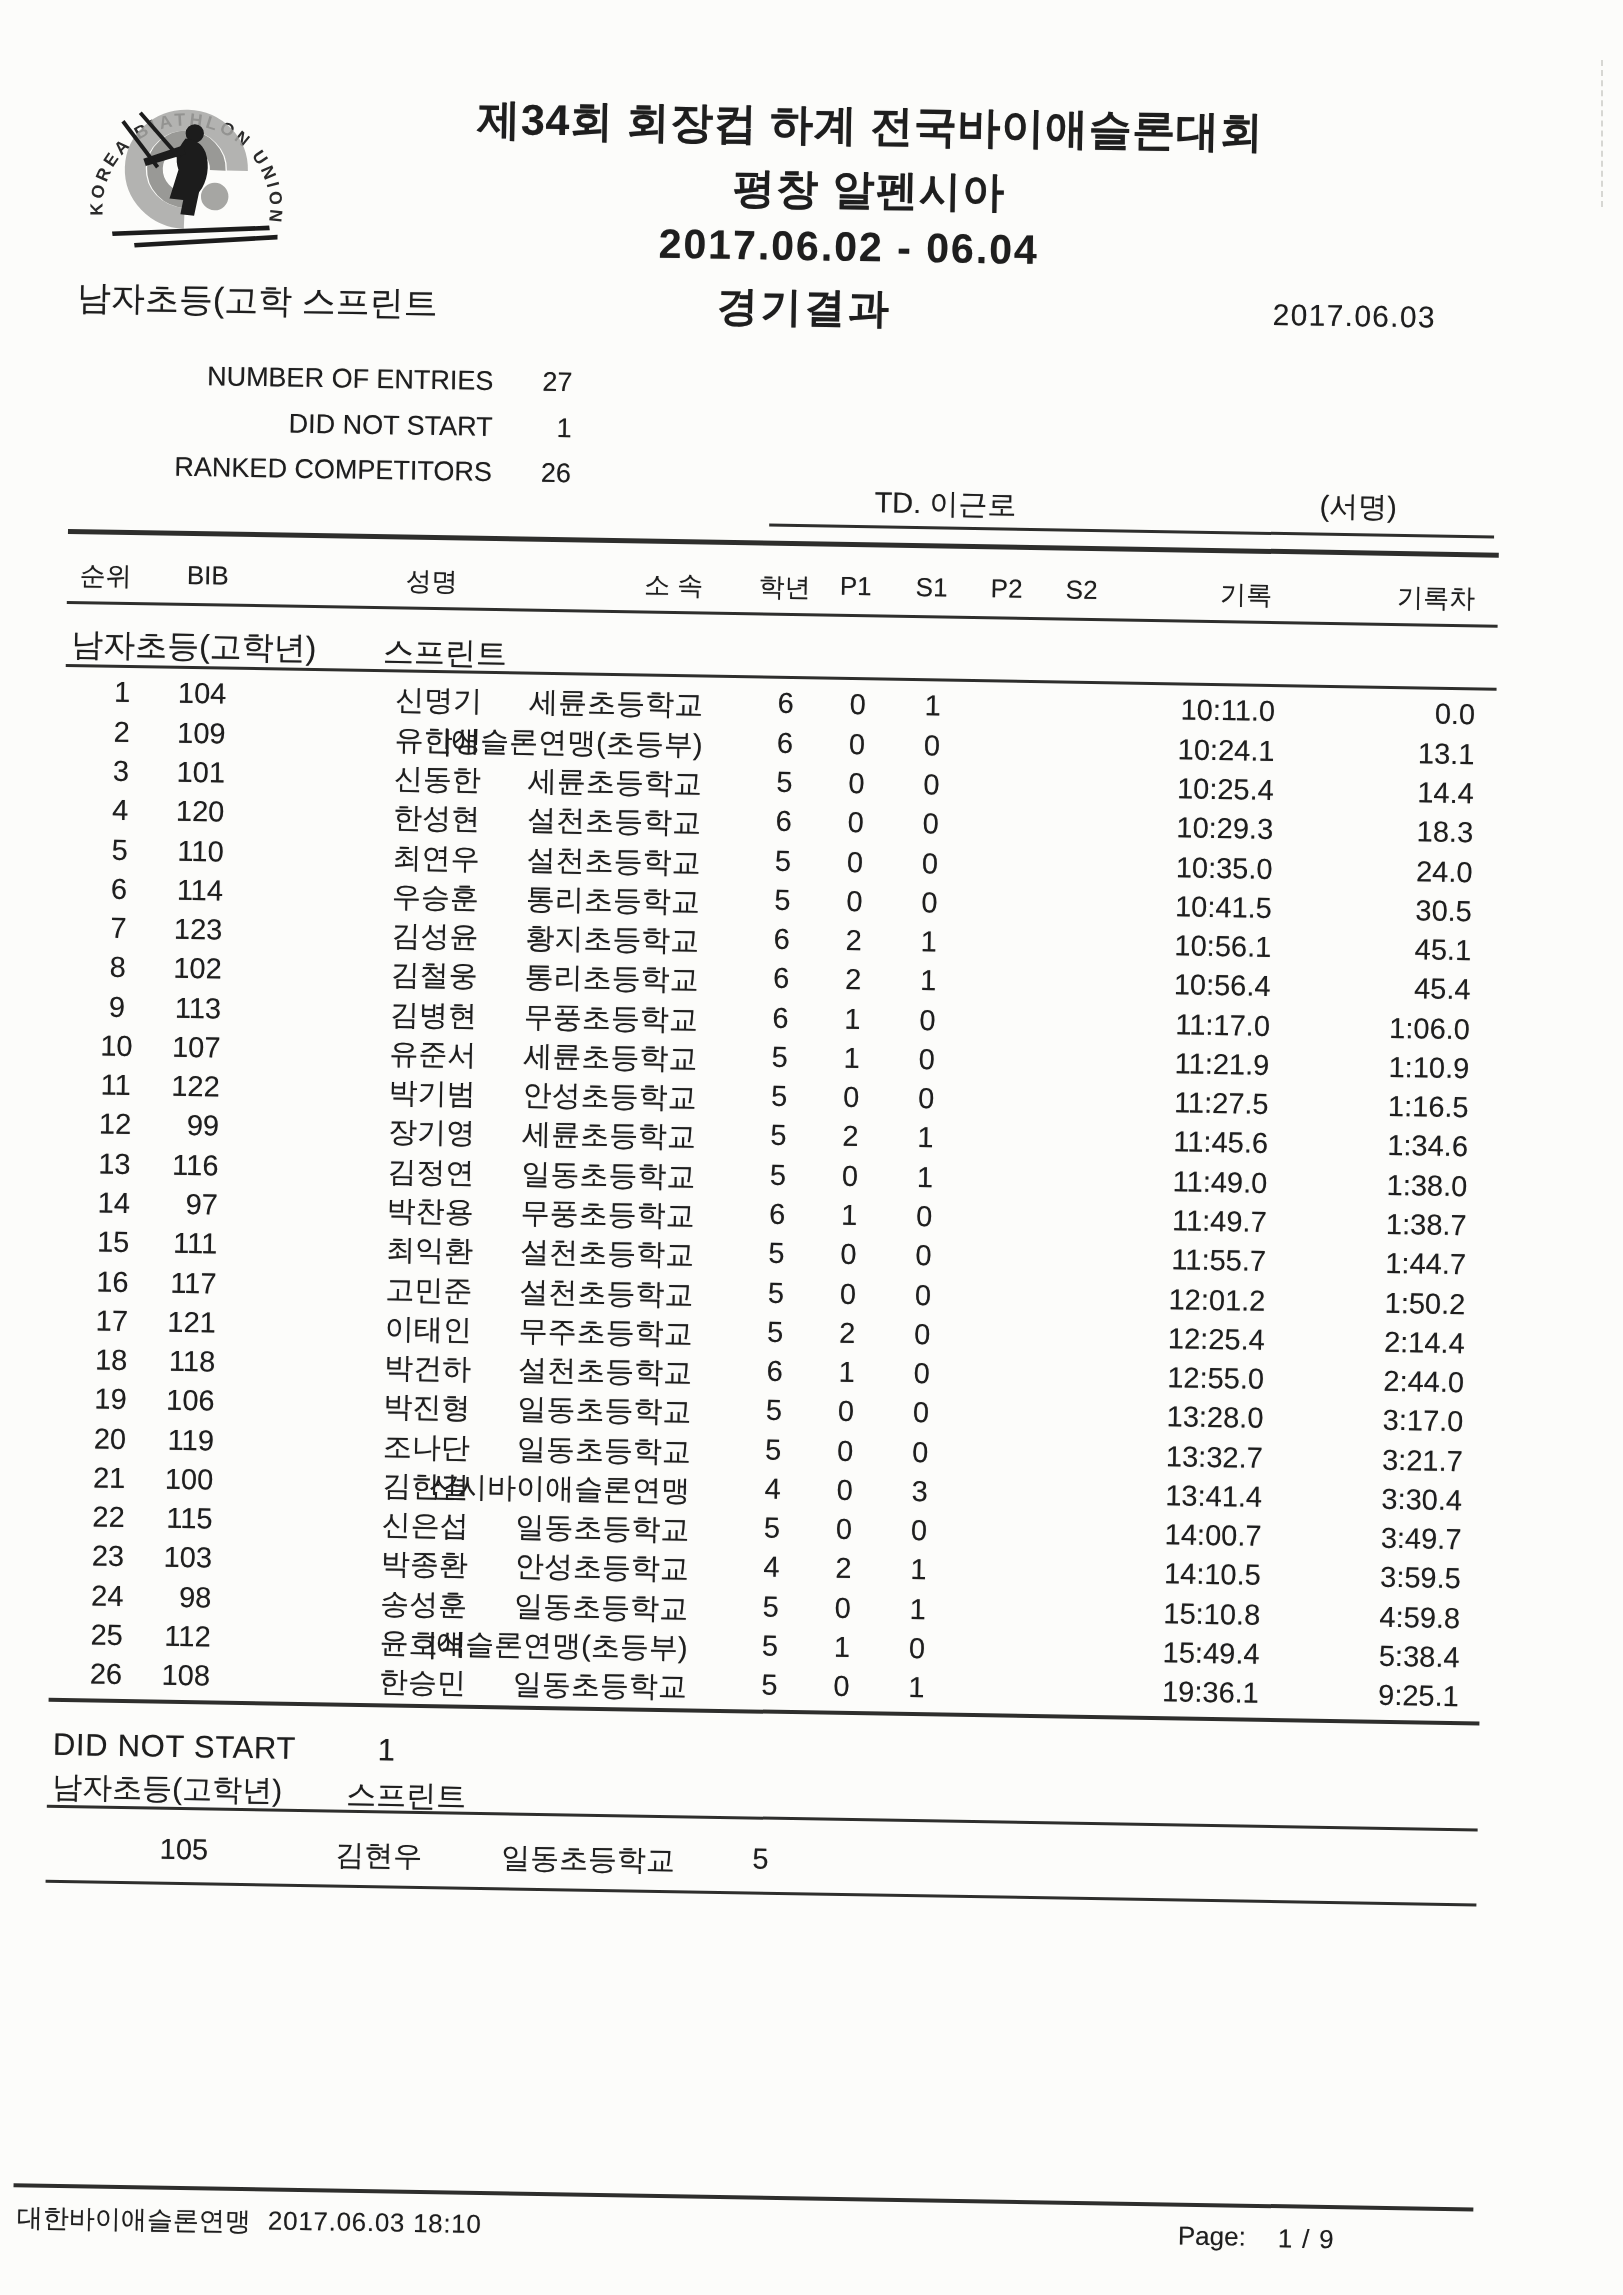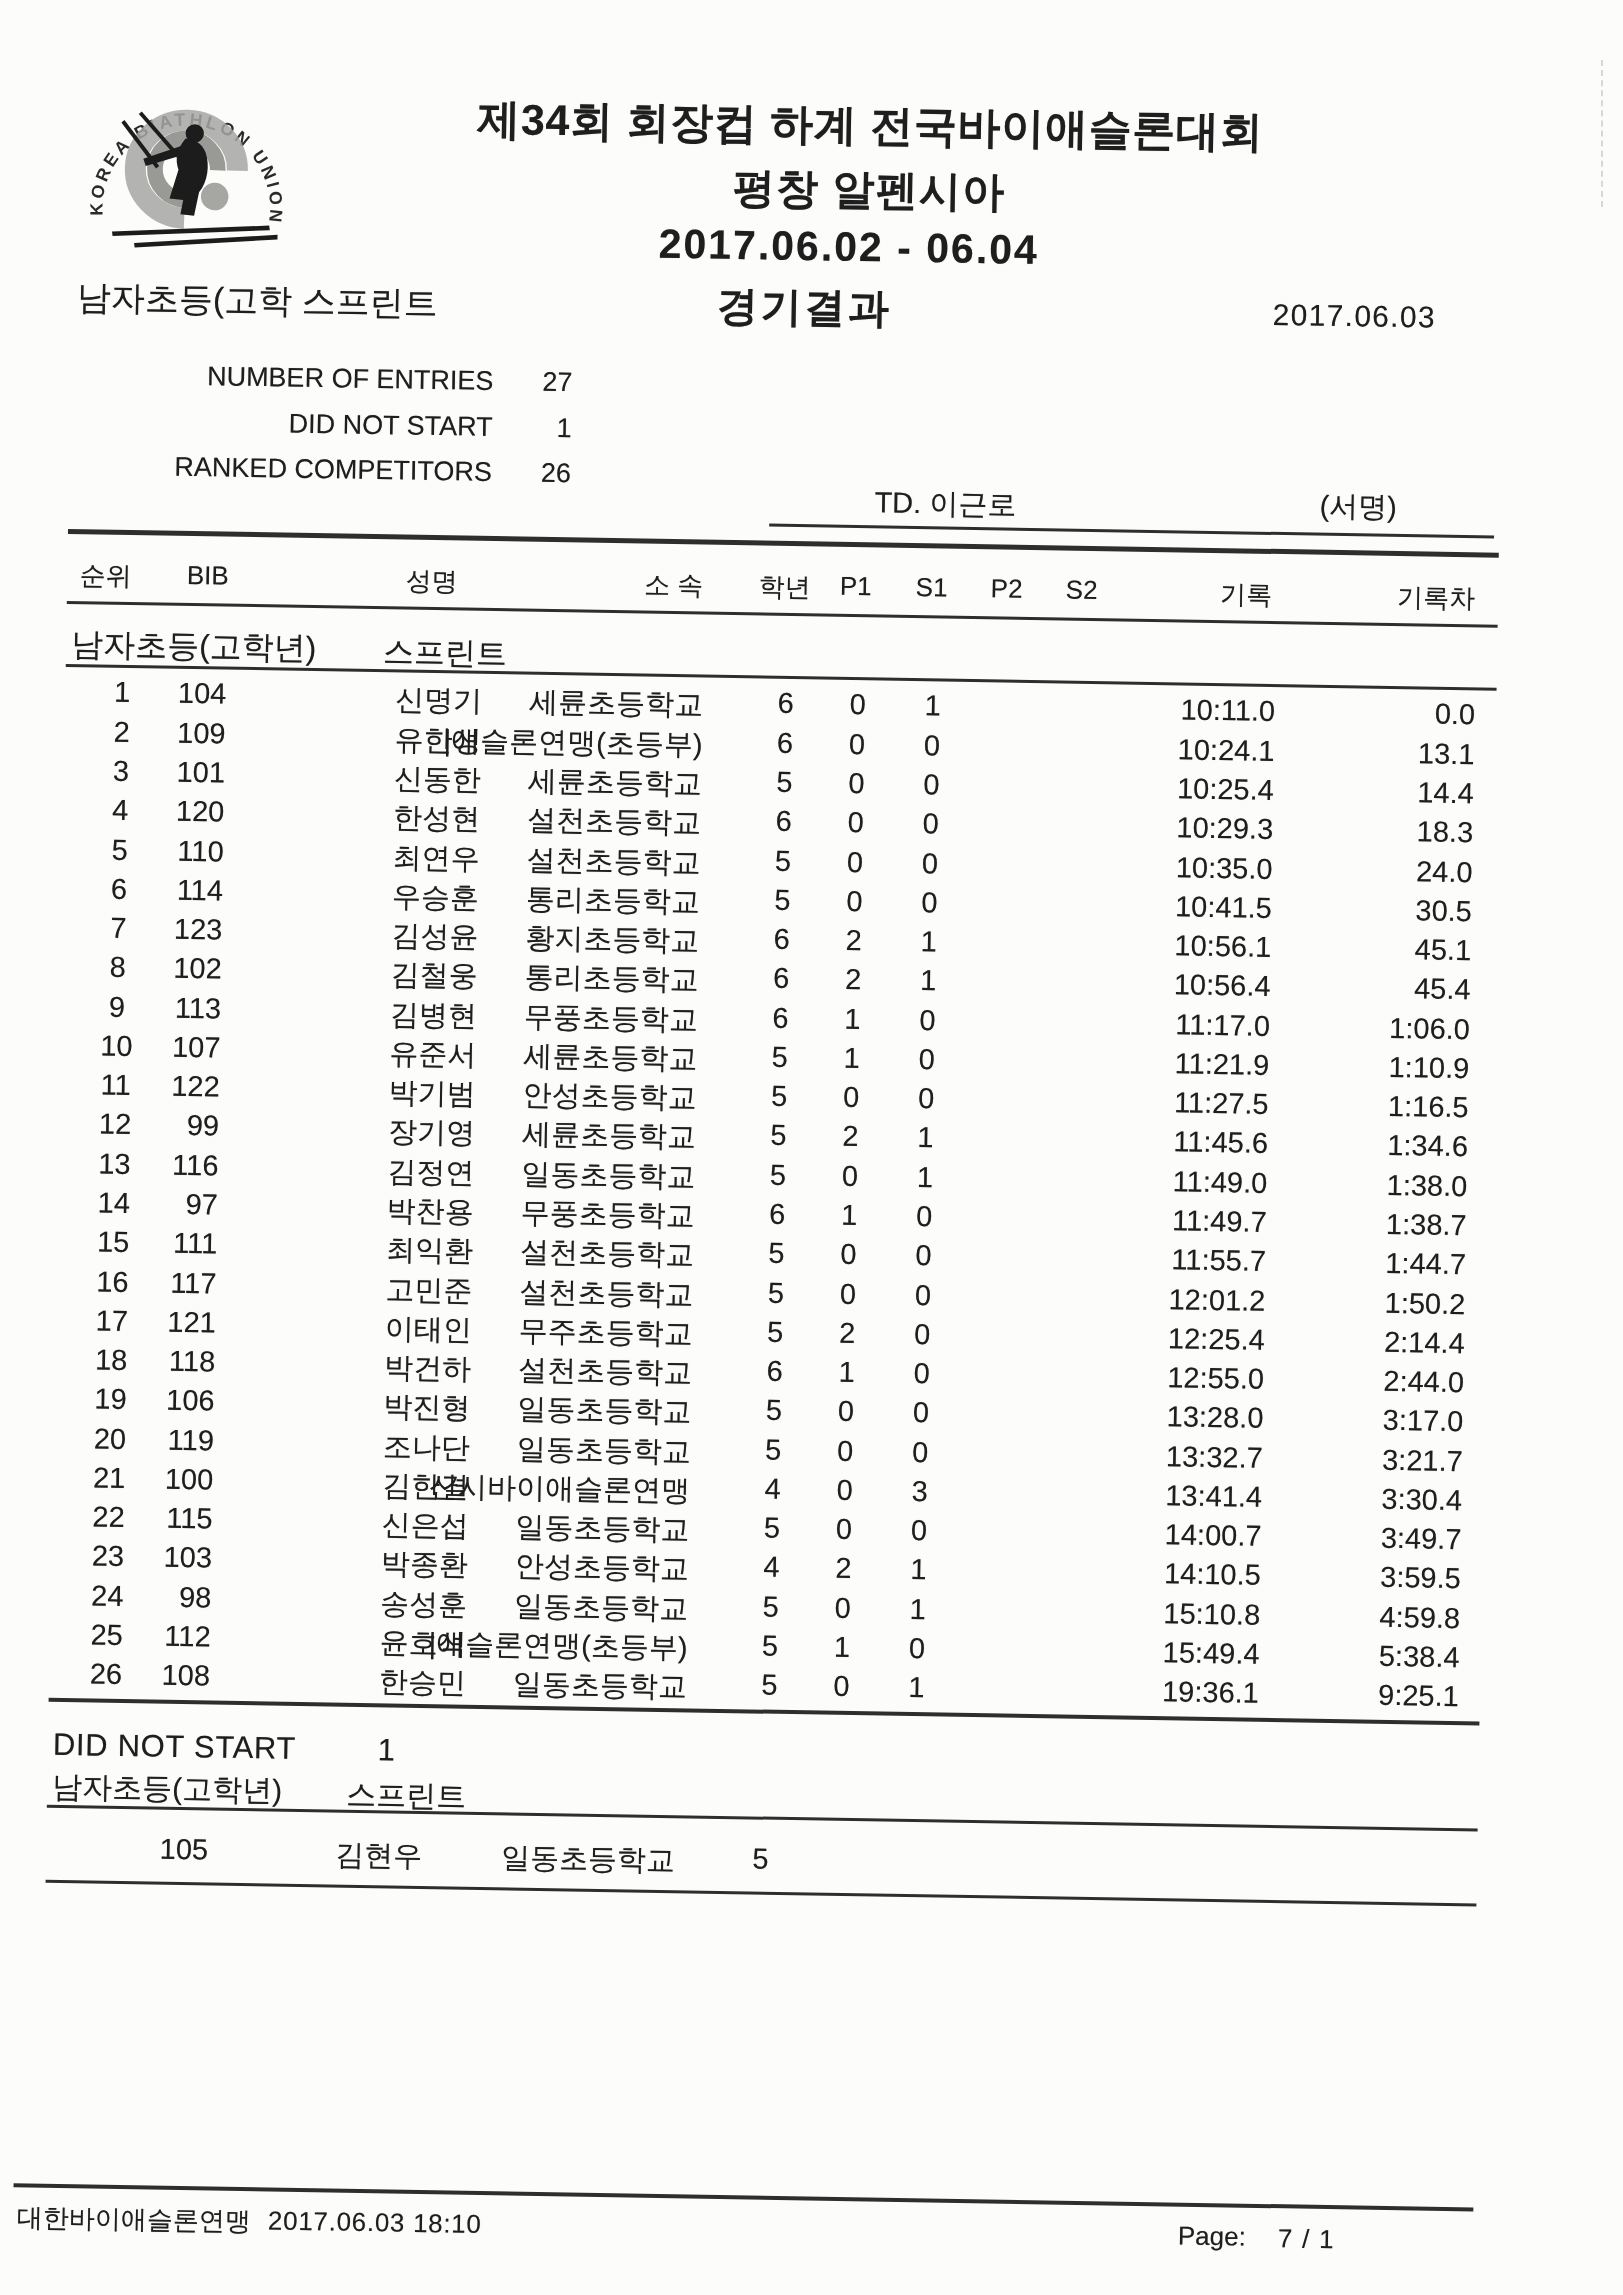--- a/index.html
+++ b/index.html
@@ -500,19 +500,19 @@
       <div class="cell scan d-name">김현우</div>
       <div class="cell scan d-club">일동초등학교</div>
       <div class="cell scan d-grade">5</div>
     </div>
     <div class="rule" style="left:68px; top:1880px; width:1431px; height:3.3px;"></div>
 
     <div class="rule" style="left:41px; top:2184px; width:1460px; height:3.9px;"></div>
     <div class="abs scan foot-org">대한바이애슬론연맹</div>
     <div class="abs scan foot-time">2017.06.03 18:10</div>
     <div class="abs scan foot-pagelabel">Page:</div>
-    <div class="abs scan foot-pageval">7 / 1</div>
+    <div class="abs scan foot-pageval">1 / 9</div>
 
   </div>
 
   <div class="artifact"></div>
 </div>
 
 
 </body></html>

